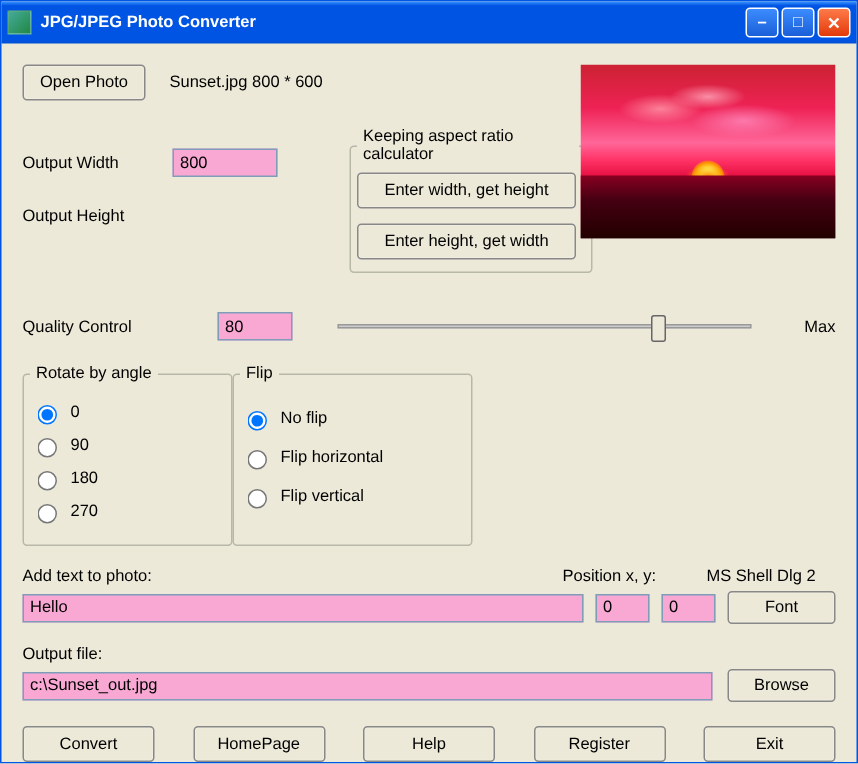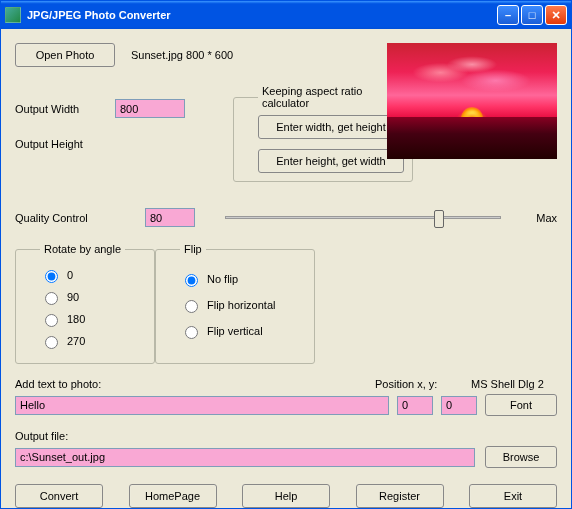--- a/index.html
+++ b/index.html
@@ -9,21 +9,21 @@
 .titlebar .icon { width: 16px; height: 16px; margin-right: 6px; background: linear-gradient(135deg,#4a9,#284); border: 1px solid #fff3; }
 .titlebar .spacer { flex: 1; }
 .win-btn { width: 22px; height: 20px; margin-left: 2px; border: 1px solid #fff; border-radius: 3px; display: flex; align-items: center; justify-content: center; font-weight: bold; color: white; cursor: pointer; }
 .btn-min, .btn-max { background: linear-gradient(to bottom,#3c8cff,#1a5fd8); }
 .btn-close { background: linear-gradient(to bottom,#ff7a4a,#e33a0a); }
 .content { padding: 14px 14px 10px 14px; position: relative; }
 .btn { background: #ece9d8; border: 1px solid #888; border-radius: 3px; padding: 3px 4px; cursor: pointer; box-shadow: inset 0 0 1px #fff; }
 .input { background: #f9a8d4; border: 1px solid #7f9db9; padding: 2px 4px; height: 19px; }
 .row { display: flex; align-items: center; }
 .lbl { color: #000; }
-fieldset { border: 1px solid #b8b8a8; border-radius: 3px; padding: 6px 8px 8px 24px; margin: 0; }
+fieldset { border: 1px solid #b8b8a8; border-radius: 3px; padding: 6px 8px 8px 4px; margin: 0; }
 legend { padding: 0 4px; }
 .radio-item { display: flex; align-items: center; gap: 6px; margin: 6px 0; }
 .preview { width: 170px; height: 116px; position: absolute; right: 14px; top: 14px; overflow: hidden; border: 0; }
 .preview .sky { position:absolute; inset:0; background: linear-gradient(to bottom,#c23,#e25 25%,#f69 45%,#f36 55%,#d03 68%,#401 100%); }
 .preview .clouds { position:absolute; top:8px; left:6px; right:6px; height:54px; background: radial-gradient(ellipse 40px 14px at 30% 40%,#f9a 0%,transparent 70%), radial-gradient(ellipse 50px 16px at 65% 55%,#f8b 0%,transparent 70%), radial-gradient(ellipse 36px 12px at 50% 25%,#fab 0%,transparent 70%); opacity:.8; }
 .preview .sun { position:absolute; left:50%; top:64px; width:22px; height:22px; margin-left:-11px; border-radius:50%; background: radial-gradient(circle,#ffd 0%,#ff6 30%,#f90 60%,transparent 80%); }
 .preview .water { position:absolute; bottom:0; left:0; right:0; height:42px; background: linear-gradient(to bottom,#802 0%,#401 40%,#200 100%); }
 .preview .glow { position:absolute; bottom:36px; left:50%; width:30px; height:12px; margin-left:-15px; background: radial-gradient(ellipse,#f90,transparent 70%); }
 .slider-track { height: 3px; background: #ccc; border: 1px solid #999; flex: 1; position: relative; margin: 0 8px; }
 .slider-thumb { position: absolute; top: -7px; width: 10px; height: 18px; background: #ece9d8; border: 1px solid #666; border-radius: 2px; cursor: pointer; }
@@ -46,21 +46,21 @@
   <div class="content">
     <div class="preview">
       <div class="sky"></div>
         <div class="clouds"></div>
         <div class="sun"></div>
         <div class="glow"></div>
         <div class="water"></div>
     </div>
 
     <div class="row" style="gap:16px;">
-      <button class="btn" style="width:100px;height:24px">Open Photo</button>
+      <button class="btn" style="width:82px;height:24px">Open Photo</button>
       <span class="lbl">Sunset.jpg 800 * 600</span>
     </div>
 
     <div style="display:flex; margin-top:18px; gap:18px;">
       <div style="width:200px;">
         <div class="row" style="margin-top:14px;">
           <span class="lbl" style="width:100px">Output Width</span>
           <input class="input" style="width: 70px;" value="800">
         </div>
         <div class="row" style="margin-top:20px;">

